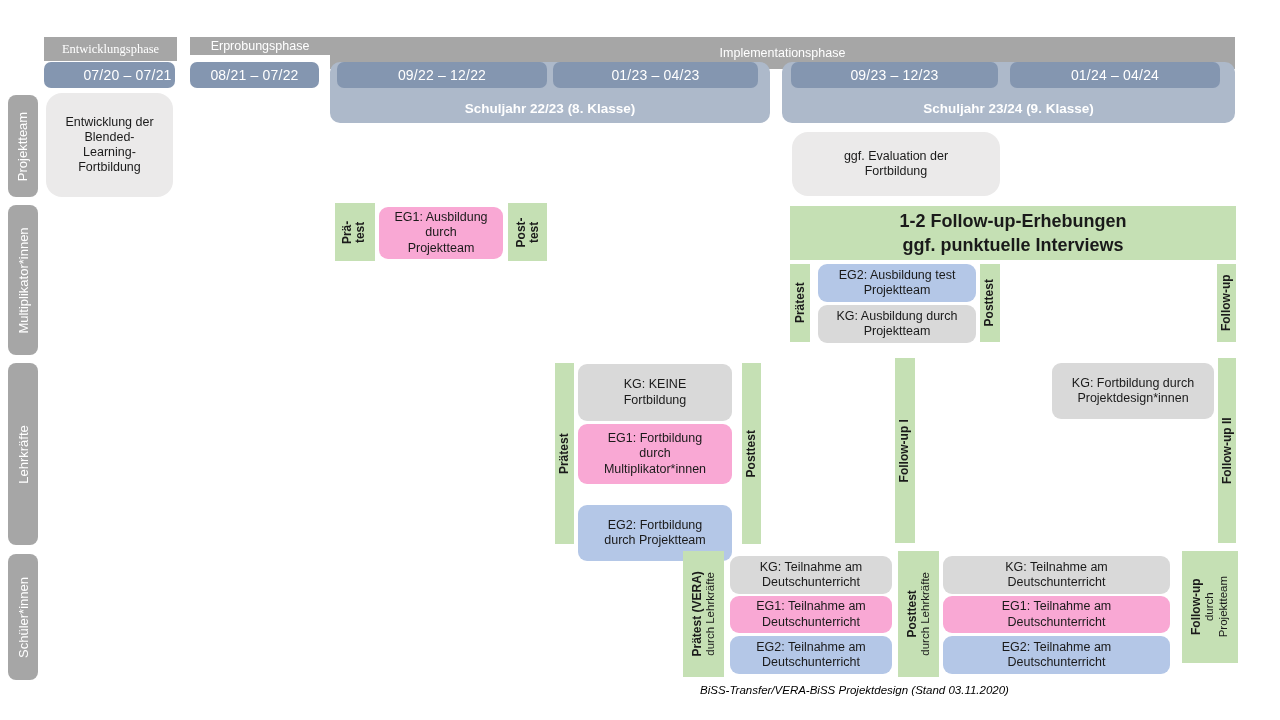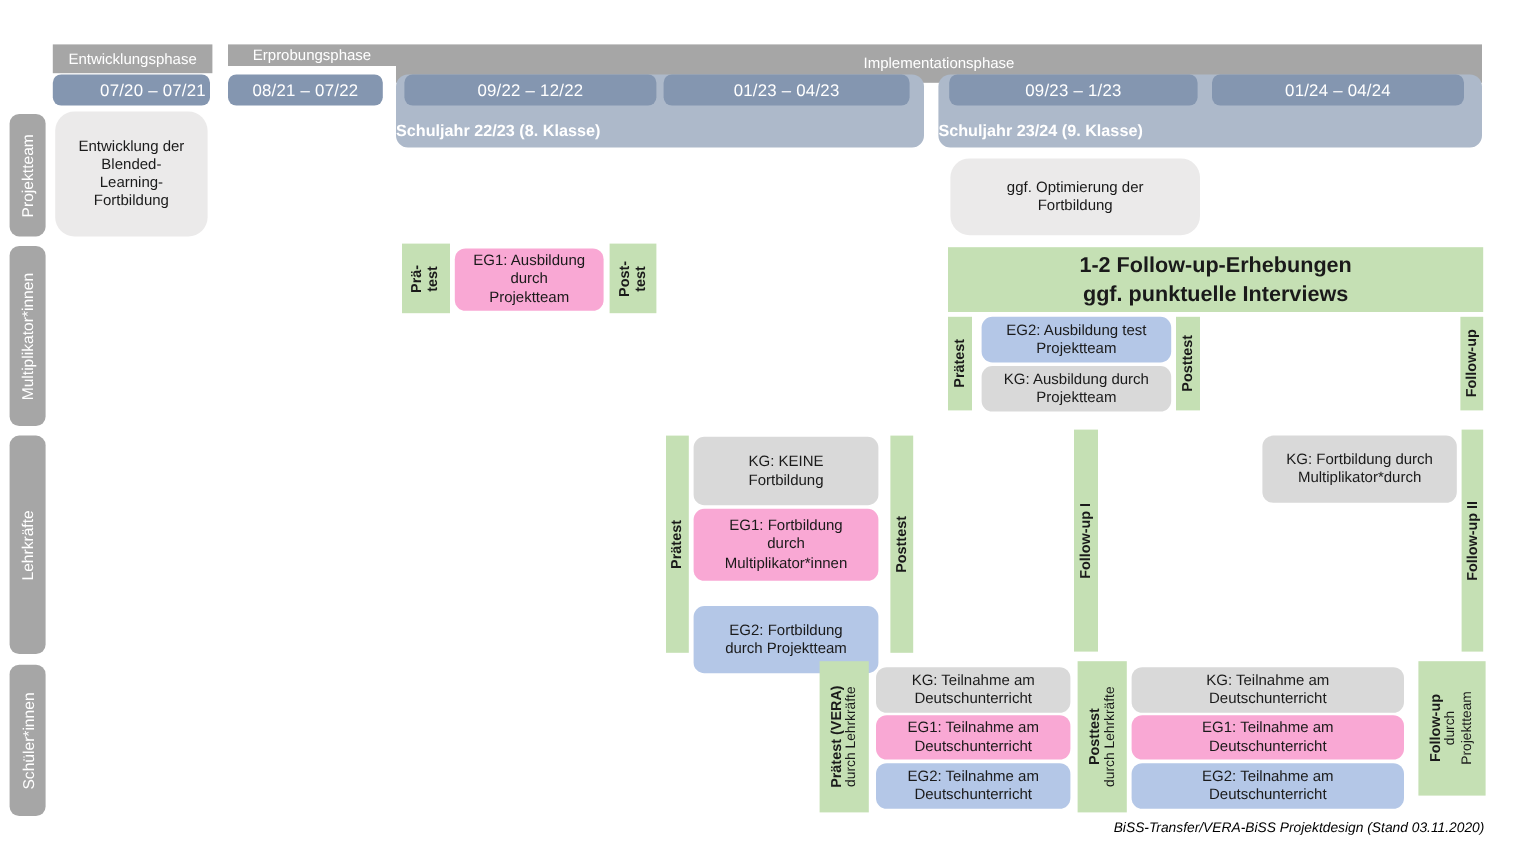--- a/index.html
+++ b/index.html
@@ -14,21 +14,21 @@
     display:flex;align-items:center;justify-content:center;
   }
   
   .date-bar{
     background:#8496b0;color:#ffffff;font-size:14px;border-radius:7px;
     display:flex;align-items:center;justify-content:center;letter-spacing:.2px;
   }
   
   .year-box{background:#adb9ca;border-radius:10px;}
   .year-label{
-    position:absolute;left:0;right:0;bottom:7px;text-align:left;
+    position:absolute;left:0;right:0;bottom:7px;text-align:center;
     color:#ffffff;font-weight:bold;font-size:13.5px;
   }
   
   .row-label{
     background:#a6a6a6;border-radius:8px;color:#ffffff;
     display:flex;align-items:center;justify-content:center;
   }
   .row-label .vtext{transform:rotate(-90deg);flex:none;white-space:nowrap;font-size:13px;}
   
   .box{
@@ -46,64 +46,64 @@
   .gbar .vtext{
     transform:rotate(-90deg);flex:none;white-space:pre-line;
     font-weight:bold;font-size:12px;line-height:1.12;text-align:center;
   }
   .gbar .vstack{transform:rotate(-90deg);flex:none;text-align:center;line-height:1.18;}
   .gbar .vstack .b{display:block;font-weight:bold;font-size:12px;white-space:nowrap;}
   .gbar .vstack .r{display:block;font-weight:normal;font-size:11.5px;white-space:pre-line;}
   .gbar.header{font-weight:bold;font-size:18px;line-height:1.35;white-space:pre-line;}
   
   .footer{
-    font-style:italic;font-size:11.5px;text-align:right;color:#000;
+    font-style:italic;font-size:11.5px;color:#000;
   }
 </style>
 </head>
 <body>
 
 <div id="canvas">
 
-  <div class="abs phase-bar" style="left:44px;top:37px;width:133px;height:24px;">Entwicklungsphase</div>
+  <div class="abs phase-bar" style="left:44px;top:37px;width:133px;height:24px;font-family:Liberation Serif, serif;">Entwicklungsphase</div>
   <div class="abs phase-bar" style="left:190px;top:37px;width:140px;height:18px;">Erprobungsphase</div>
   <div class="abs phase-bar" style="left:330px;top:37px;width:905px;height:32px;">Implementationsphase</div>
 
   <div class="abs year-box" style="left:330px;top:62px;width:440px;height:61px;">
     <div class="year-label">Schuljahr 22/23 (8. Klasse)</div>
   </div>
   <div class="abs year-box" style="left:782px;top:62px;width:453px;height:61px;">
     <div class="year-label">Schuljahr 23/24 (9. Klasse)</div>
   </div>
 
   <div class="abs date-bar" style="left:44px;top:62px;width:131px;height:26px;padding-left:36px;">07/20 – 07/21</div>
   <div class="abs date-bar" style="left:190px;top:62px;width:129px;height:26px;">08/21 – 07/22</div>
   <div class="abs date-bar" style="left:337px;top:62px;width:210px;height:26px;">09/22 – 12/22</div>
   <div class="abs date-bar" style="left:553px;top:62px;width:205px;height:26px;">01/23 – 04/23</div>
-  <div class="abs date-bar" style="left:791px;top:62px;width:207px;height:26px;">09/23 – 1/23</div>
+  <div class="abs date-bar" style="left:791px;top:62px;width:207px;height:26px;">09/23 – 12/23</div>
   <div class="abs date-bar" style="left:1010px;top:62px;width:210px;height:26px;">01/24 – 04/24</div>
 
   <div class="abs row-label" style="left:8px;top:95px;width:30px;height:102px;">
     <span class="vtext">Projektteam</span>
   </div>
   <div class="abs row-label" style="left:8px;top:205px;width:30px;height:150px;">
     <span class="vtext">Multiplikator*innen</span>
   </div>
   <div class="abs row-label" style="left:8px;top:363px;width:30px;height:182px;">
     <span class="vtext">Lehrkräfte</span>
   </div>
   <div class="abs row-label" style="left:8px;top:554px;width:30px;height:126px;">
     <span class="vtext">Schüler*innen</span>
   </div>
 
   <div class="abs box lg" style="left:46px;top:93px;width:127px;height:104px;">Entwicklung der
 Blended-
 Learning-
 Fortbildung</div>
-  <div class="abs box lg" style="left:792px;top:132px;width:208px;height:64px;">ggf. Optimierung der
+  <div class="abs box lg" style="left:792px;top:132px;width:208px;height:64px;">ggf. Evaluation der
 Fortbildung</div>
 
   <div class="abs gbar" style="left:335px;top:203px;width:40px;height:58px;">
     <span class="vtext">Prä-
 test</span>
   </div>
   <div class="abs box eg1" style="left:379px;top:207px;width:124px;height:52px;">EG1: Ausbildung
 durch
 Projektteam</div>
   <div class="abs gbar" style="left:508px;top:203px;width:39px;height:58px;">
@@ -136,21 +136,21 @@
 Multiplikator*innen</div>
   <div class="abs box eg2" style="left:578px;top:505px;width:154px;height:56px;">EG2: Fortbildung
 durch Projektteam</div>
   <div class="abs gbar" style="left:742px;top:363px;width:19px;height:181px;">
     <span class="vtext">Posttest</span>
   </div>
   <div class="abs gbar" style="left:895px;top:358px;width:20px;height:185px;">
     <span class="vtext">Follow-up I</span>
   </div>
   <div class="abs box kg" style="left:1052px;top:363px;width:162px;height:56px;">KG: Fortbildung durch
-Multiplikator*durch</div>
+Projektdesign*innen</div>
   <div class="abs gbar" style="left:1218px;top:358px;width:18px;height:185px;">
     <span class="vtext">Follow-up II</span>
   </div>
 
   <div class="abs gbar" style="left:683px;top:551px;width:41px;height:126px;">
     <div class="vstack">
       <span class="b">Prätest (VERA)</span>
       <span class="r">durch Lehrkräfte</span>
     </div>
   </div>

